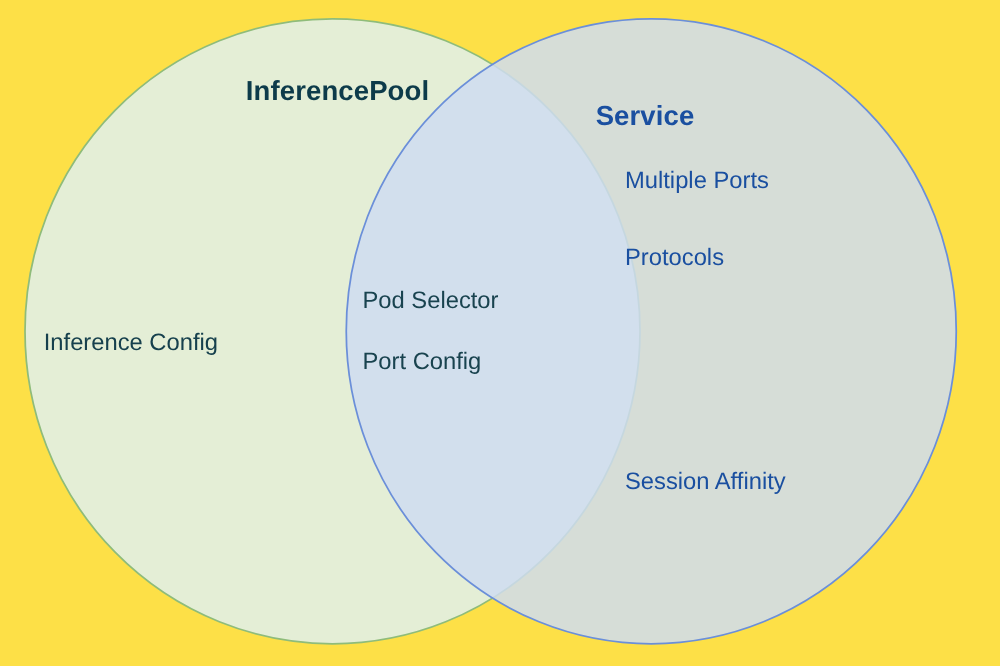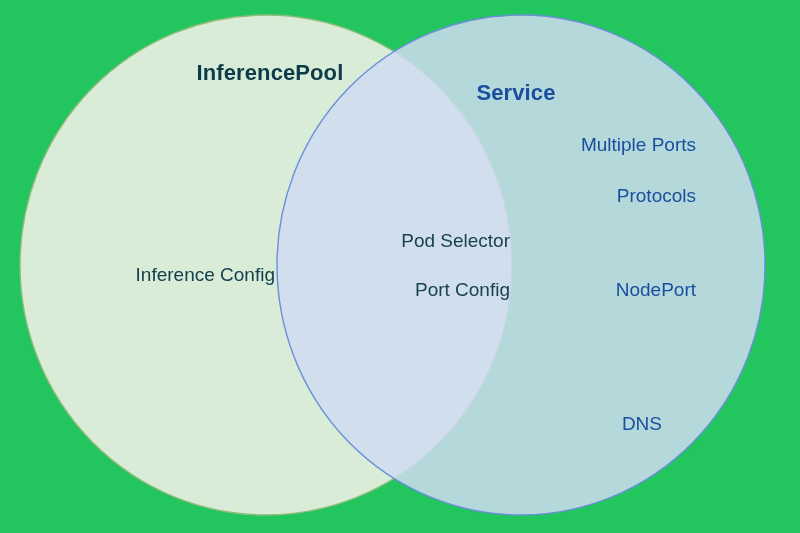--- a/index.html
+++ b/index.html
@@ -10,21 +10,21 @@
   body {
     width: 800px;
     height: 533px;
     font-family: "Liberation Sans", sans-serif;
     overflow: hidden;
   }
   #venn-stage {
     position: relative;
     width: 800px;
     height: 533px;
-    background: #22c55e;
+    background: #fde047;
   }
   #venn-svg {
     position: absolute;
     left: 0;
     top: 0;
     width: 800px;
     height: 533px;
   }
   .layer {
     position: absolute;
@@ -56,21 +56,21 @@
     top: 60px;
     width: 200px;
     margin-top: 20px;
   }
 
   .item {
     position: absolute;
     font-size: 19px;
     font-weight: normal;
     white-space: nowrap;
-    text-align: right;
+    text-align: left;
   }
   .item-green {
     color: #16404d;
     left: 35px;
     width: 240px;
   }
   .item-overlap {
     color: #19434f;
     left: 290px;
     width: 220px;
@@ -96,18 +96,17 @@
     <div class="title title-left">InferencePool</div>
 
     <div class="title title-right">Service</div>
 
     <div class="item item-green" style="top:264px">Inference Config</div>
 
     <div class="item item-overlap" style="top:230px">Pod Selector</div>
     <div class="item item-overlap" style="top:279px">Port Config</div>
 
     <div class="item item-blue" style="top:134px">Multiple Ports</div>
-    <div class="item item-blue" style="top:185px">Protocols</div>
-    <div class="item item-blue" style="top:279px">NodePort</div>
-    <div class="item item-blue" style="top:413px;left:466px;width:196px">DNS</div>
+    <div class="item item-blue" style="top:196px">Protocols</div>
+    <div class="item item-blue" style="top:375px">Session Affinity</div>
 
   </div>
 </div>
 
 </body></html>

